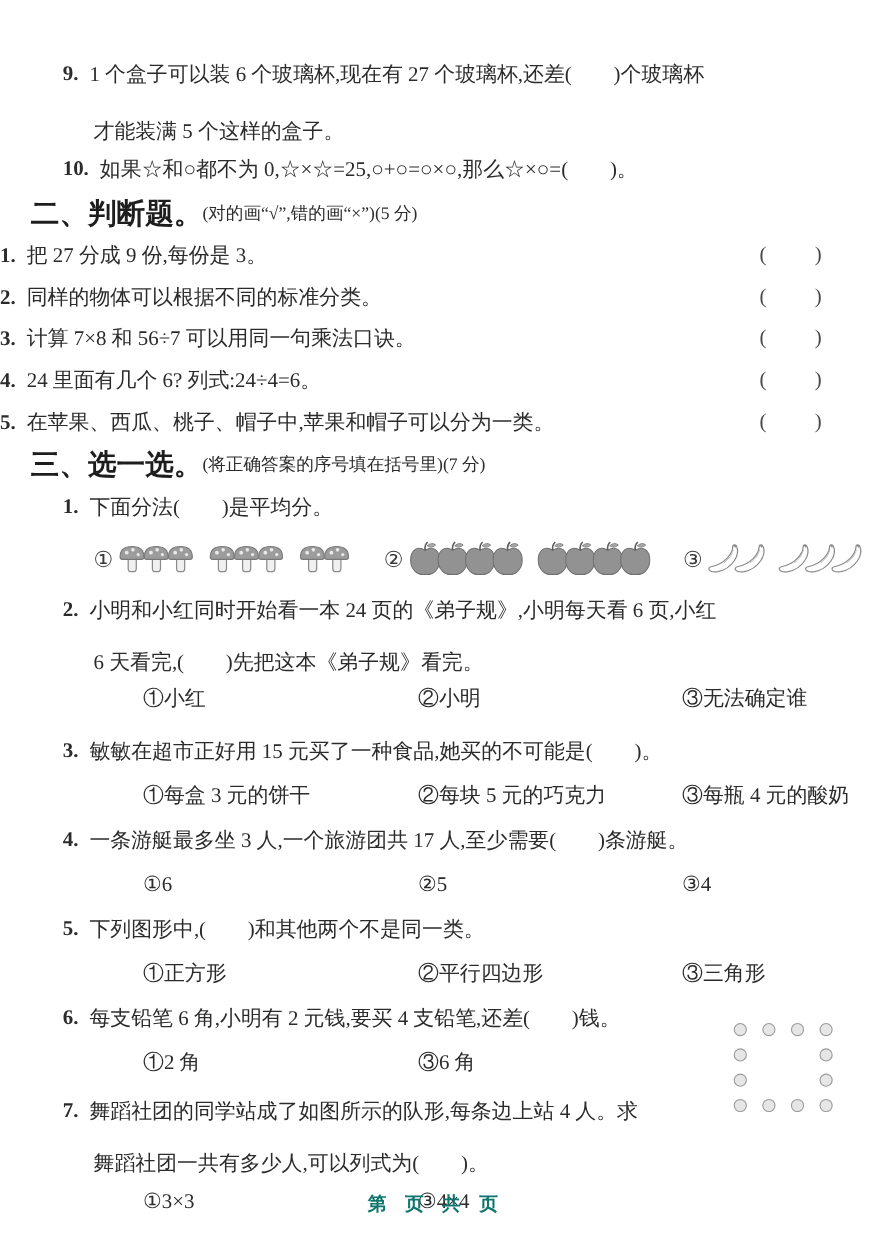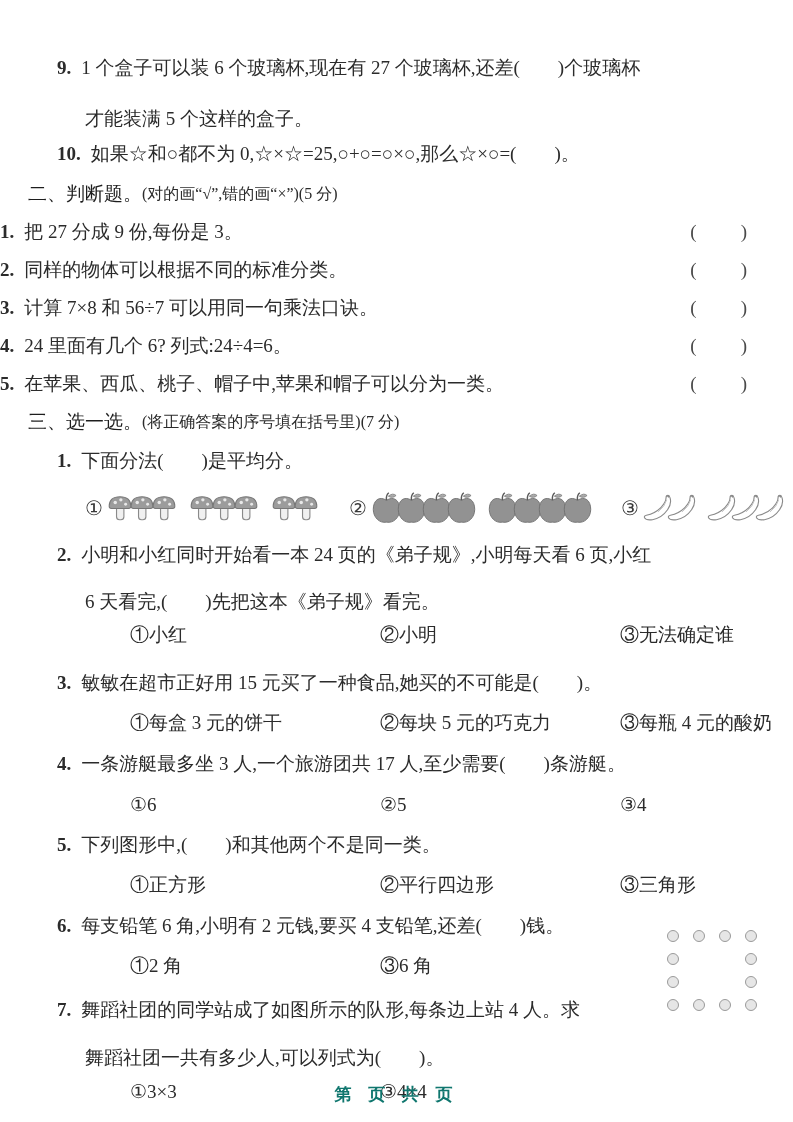--- a/index.html
+++ b/index.html
@@ -29,22 +29,22 @@
   .cont{padding-left:85px;align-items:flex-end;}
   .sec-header{
     padding-left:28px;
     height:38px;
     display:flex;
     align-items:center;
     white-space:nowrap;
   }
   .sec-title{
     font-family:"Liberation Sans","DejaVu Sans",sans-serif;
-    font-weight:normal;
-    font-size:19px;
+    font-weight:bold;
+    font-size:26px;
     color:#1d1d1d;
   }
   .sec-sub{font-size:16px;}
   .judge-row{
     padding-right:44px;
     height:38px;
     display:flex;
     align-items:center;
     justify-content:space-between;
     white-space:nowrap;

